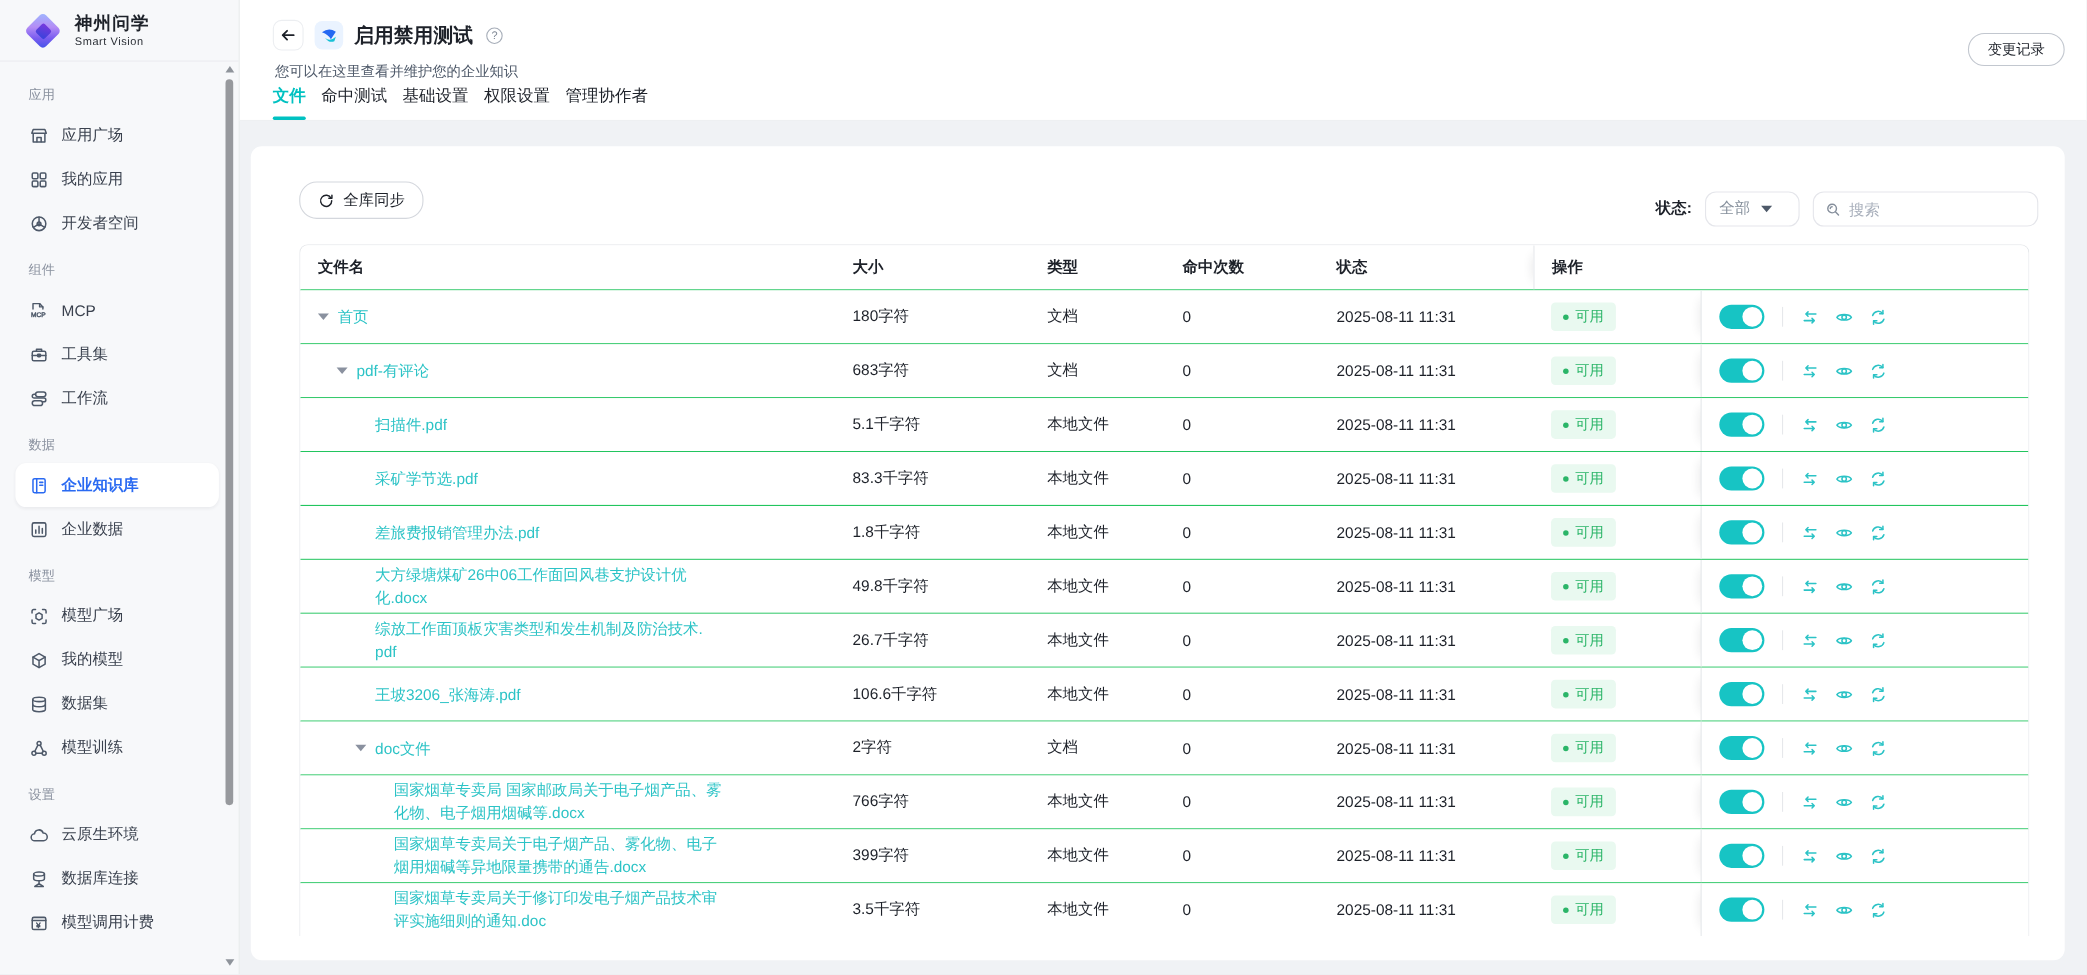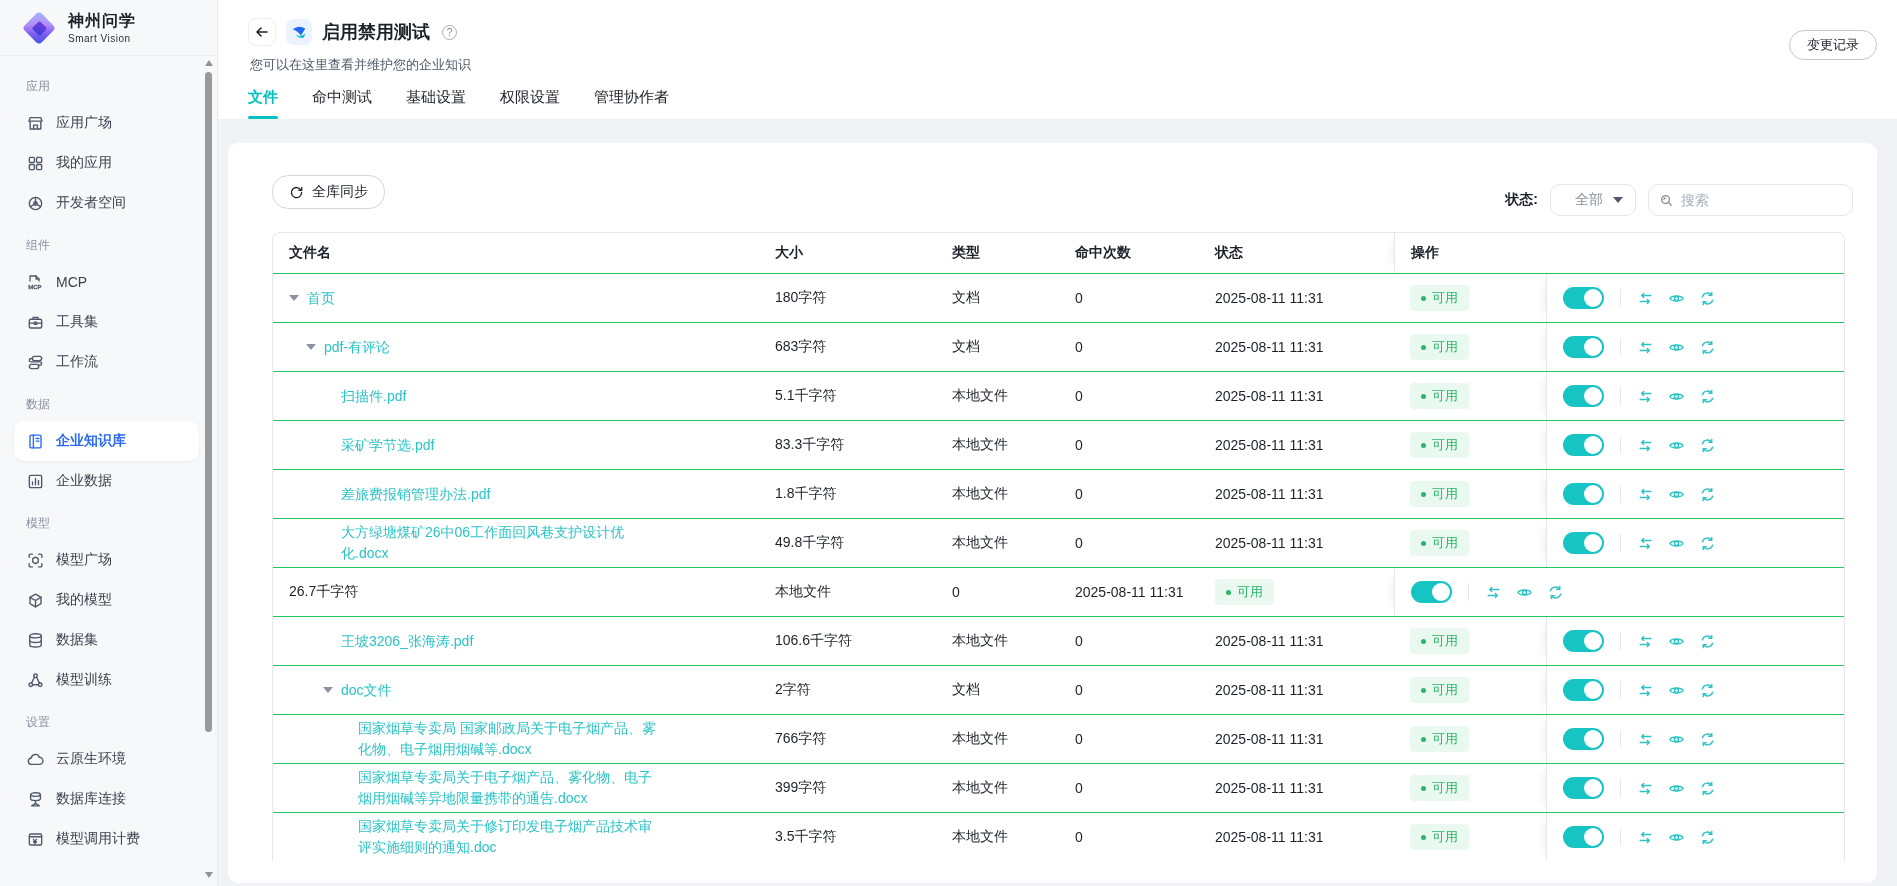--- a/index.html
+++ b/index.html
@@ -33,32 +33,32 @@
   
   .main{ flex:1; display:flex; flex-direction:column; height:886px; min-width:0;}
   .page-header{ background:#fff; padding:18px 20px 0 30px; border-bottom:1px solid #eef0f2; }
   .title-row{ display:flex; align-items:center; gap:10px; }
   .back-btn{ width:28px; height:28px; border:1px solid #eceef1; background:#fff; border-radius:8px; display:flex; align-items:center; justify-content:center; cursor:pointer; color:#1d2129;}
   .kb-icon{ width:26px; height:26px; border-radius:7px; background:#eaf3ff; display:flex; align-items:center; justify-content:center;}
   .page-title{ font-size:18px; font-weight:bold; }
   .help-icon{ width:15px; height:15px; border:1px solid #a6adb8; border-radius:50%; color:#7d8592; font-size:10px; display:flex; align-items:center; justify-content:center; margin-left:2px;}
   .chg-btn{ position:absolute; top:30px; right:20px; height:30px; padding:0 17px; border:1px solid #c2c7cf; border-radius:15px; background:#fff; font-size:13px; color:#1d2129; cursor:pointer;}
   .subtitle{ font-size:13px; color:#4e5969; margin:10px 0 0 2px; }
-  .tabs{ display:flex; gap:34px; margin-top:14px; }
+  .tabs{ display:flex; gap:14px; margin-top:4px; }
   .tab{ font-size:15px; padding-bottom:12px; color:#1d2129; cursor:pointer; position:relative;}
   .tab.active{ color:#00c1c1; font-weight:bold; }
   .tab.active:after{ content:""; position:absolute; left:0; right:0; bottom:0; height:3px; border-radius:2px; background:#00c1c1; }
   
   .content{ flex:1; padding:23px 20px 0 10px; background:#f0f2f5; }
   .card{ background:#fff; border-radius:10px; min-height:740px; }
   .toolbar{ display:flex; align-items:center; justify-content:space-between; padding:25px 24px 0 44px; }
   .sync-btn{ height:32px; display:flex; align-items:center; gap:8px; padding:16px 16px; background:#fff; border:1px solid #d4d7dd; border-radius:16px; font-size:14px; color:#1d2129; cursor:pointer;}
   .toolbar-right{ display:flex; align-items:center; gap:12px;margin-top:16px; }
   .status-label{ font-weight:bold; }
-  .select{ height:32px; min-width:86px; border:1px solid #e5e6eb; border-radius:10px; display:flex; align-items:center; justify-content:flex-end; padding:0 12px; color:#86909c; cursor:pointer; background:#fff;}
+  .select{ height:32px; min-width:86px; border:1px solid #e5e6eb; border-radius:10px; display:flex; align-items:center; justify-content:flex-start; padding:0 12px; color:#86909c; cursor:pointer; background:#fff;}
   .caret{ width:0; height:0; border-left:5px solid transparent; border-right:5px solid transparent; border-top:6px solid #4e5969; margin-left:10px;}
   .search-box{ height:32px; width:205px; border:1px solid #e5e6eb; border-radius:10px; display:flex; align-items:center; padding:0 10px; gap:7px; background:#fff;}
   .search-box input{ border:none; outline:none; width:150px; font-size:14px; color:#1d2129; font-family:inherit;}
   .search-box input::placeholder{ color:#a9b0bc; }
   
   .table{ margin:16px 32px 0 44px; border:1px solid #e6e8eb; border-bottom:none; border-radius:8px 8px 0 0; overflow:hidden; }
   .tr{ display:grid; grid-template-columns:486px 177px 123px 140px 195px 152px 288px; align-items:stretch; border-bottom:1px solid #22c55e; background:#fff;}
   .tr:last-child{ border-bottom:none;}
   .th{ font-weight:bold; }
   .cell{ display:flex; align-items:center; padding:0 12px 0 16px; min-height:48px; font-size:14px; }
@@ -570,20 +570,23 @@
                       <path d="M3.2 6.4a5 5 0 0 1 8.7-1.6"></path>
                       <path d="M12 2.2v2.8H9.2"></path>
                       <path d="M12.8 9.6a5 5 0 0 1-8.7 1.6"></path>
                       <path d="M4 13.8V11h2.8"></path>
                     </svg>
                   </span>
                 </div>
               </div>
             </div>
             <div class="tr">
+              <div class="cell name-cell" style="padding-left: 68px;">
+                <a class="file-link">综放工作面顶板灾害类型和发生机制及防治技术.pdf</a>
+              </div>
               <div class="cell">26.7千字符</div>
               <div class="cell">本地文件</div>
               <div class="cell">0</div>
               <div class="cell">2025-08-11 11:31</div>
               <div class="cell">
                 <span class="badge">
                   <span class="dot"></span>
                   <span>可用</span>
                 </span>
               </div>

